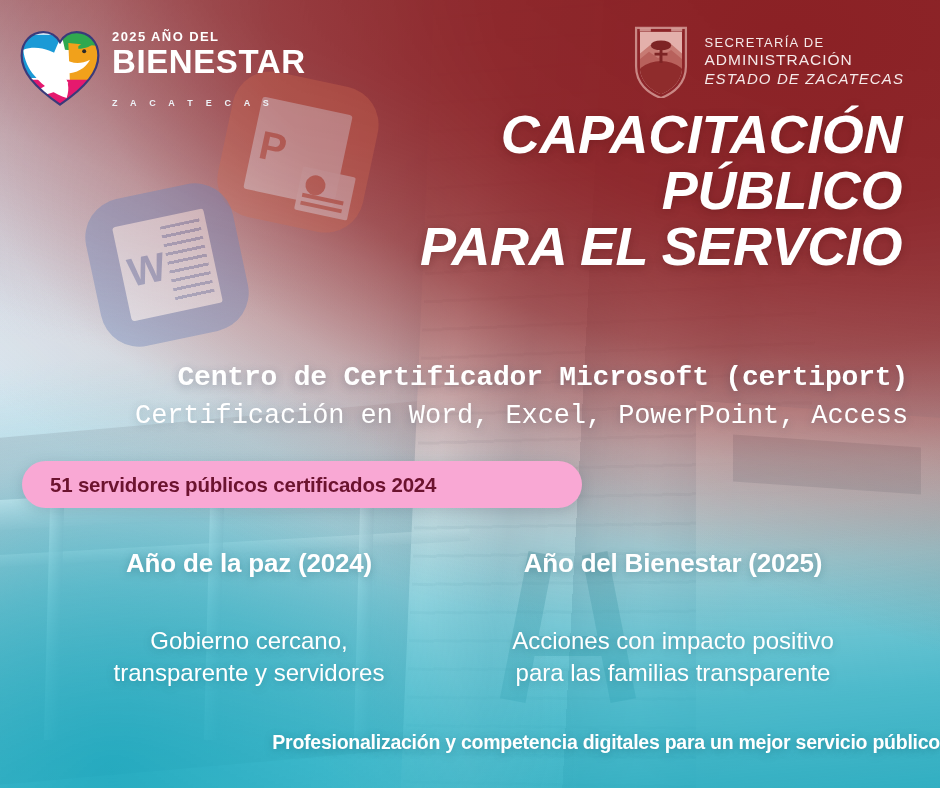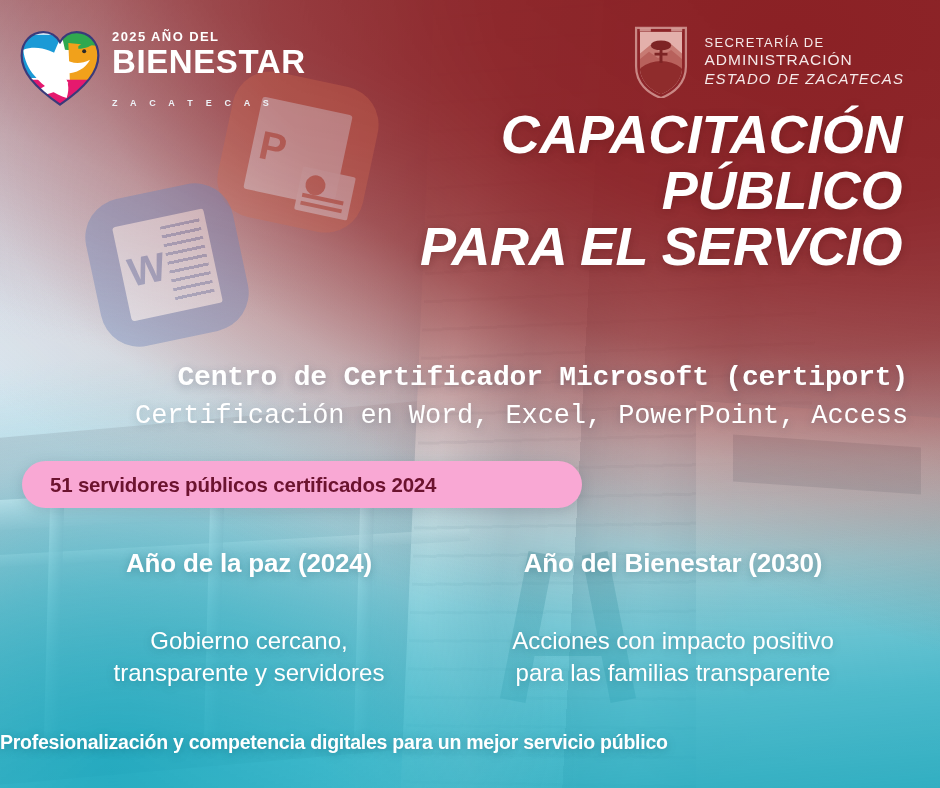--- a/index.html
+++ b/index.html
@@ -206,21 +206,21 @@
     margin-left:37px;
   }
   .col{flex:1;text-align:center;color:#ffffff;font-family:"Liberation Sans",sans-serif;}
   .col-h{font-size:26px;font-weight:700;letter-spacing:-0.2px;
     text-shadow:0 2px 8px rgba(20,80,95,.35);}
   .col-b{font-size:24px;font-weight:400;line-height:1.32;margin-top:46px;
     text-shadow:0 2px 8px rgba(20,80,95,.32);}
 
   
   .footer{
-    position:absolute;left:0;bottom:34px;width:940px;text-align:left;
+    position:absolute;left:0;bottom:34px;width:940px;text-align:right;
     color:#ffffff;font-family:"Liberation Sans",sans-serif;
     font-size:19.5px;font-weight:700;letter-spacing:-0.25px;
     text-shadow:0 2px 8px rgba(15,85,100,.40);
   }
 </style>
 </head>
 <body>
 
 <div class="poster">
 
@@ -337,21 +337,21 @@
     <span>51 servidores públicos certificados 2024</span>
   </div>
 
   <div class="cols">
     <div class="col">
       <div class="col-h">Año de la paz (2024)</div>
       <div class="col-b" style="white-space:pre-line;">Gobierno cercano,
 transparente y servidores</div>
     </div>
     <div class="col">
-      <div class="col-h">Año del Bienestar (2030)</div>
+      <div class="col-h">Año del Bienestar (2025)</div>
       <div class="col-b" style="white-space:pre-line;">Acciones con impacto positivo
 para las familias transparente</div>
     </div>
   </div>
 
   <div class="footer">Profesionalización y competencia digitales para un mejor servicio público</div>
 
 </div>
 
 </body></html>

